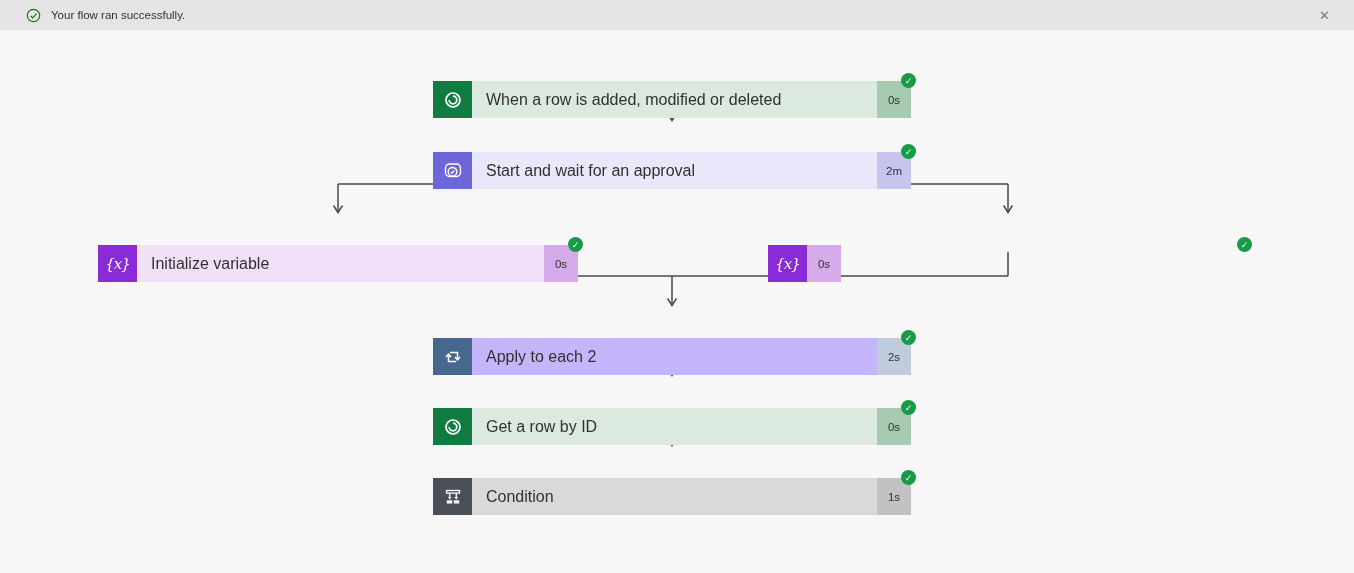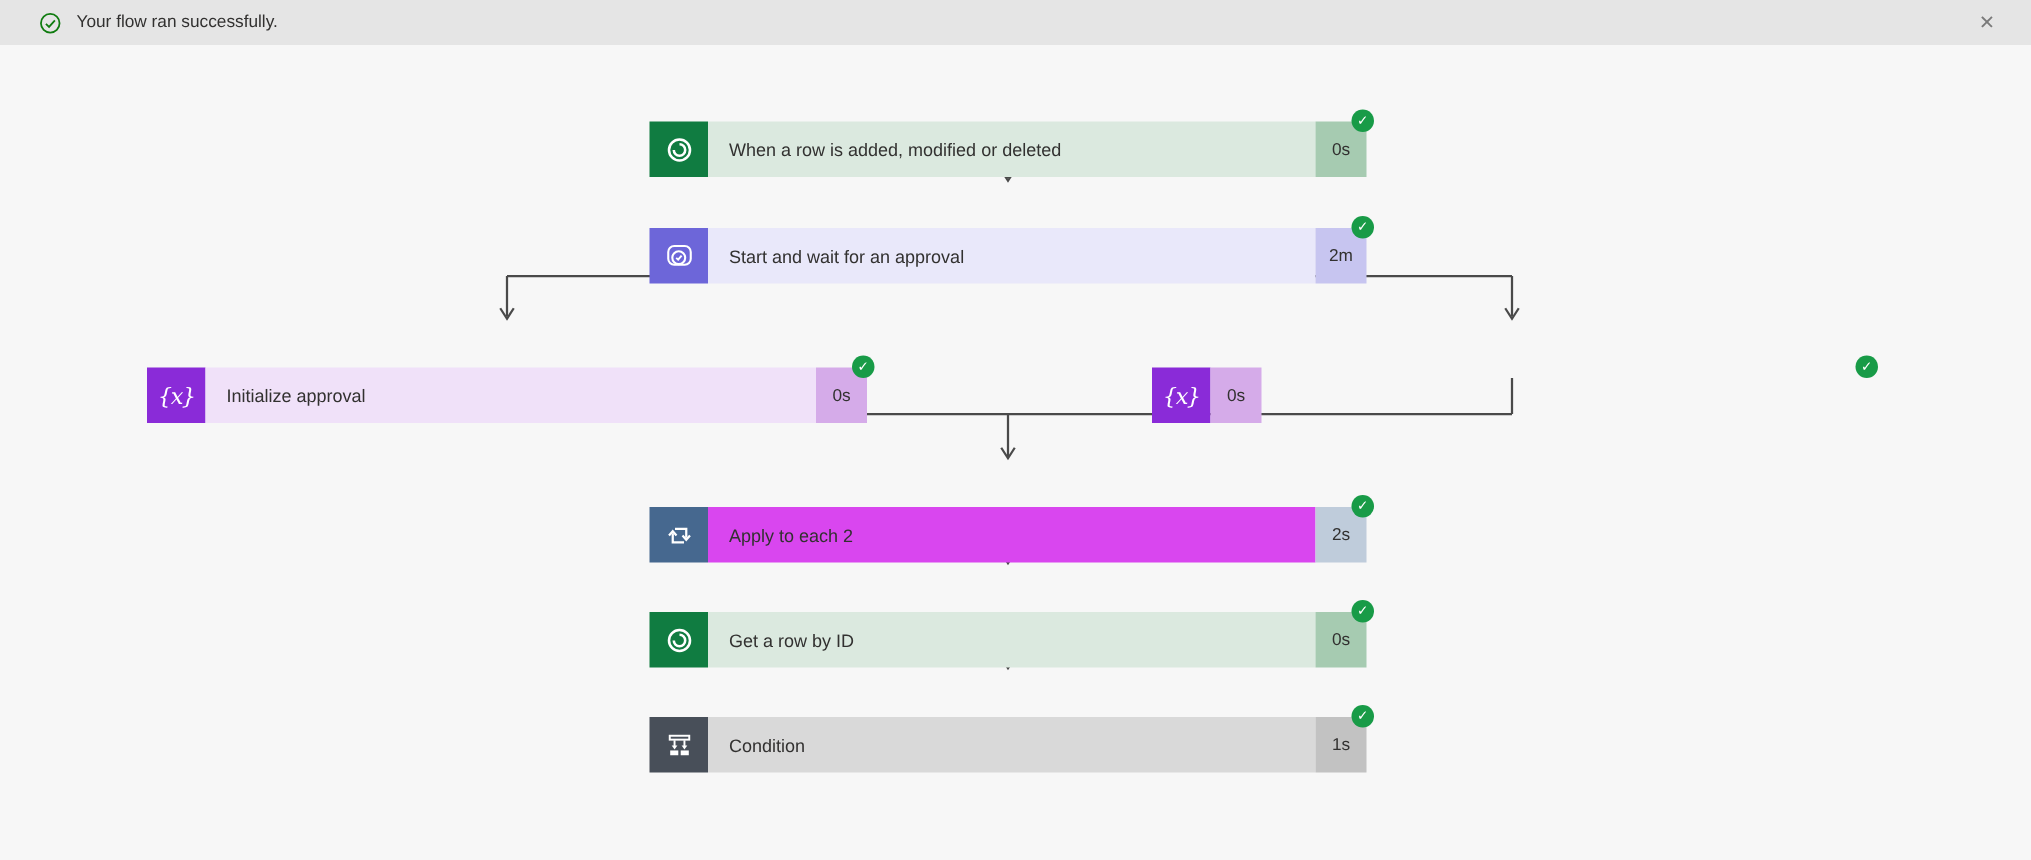--- a/index.html
+++ b/index.html
@@ -32,21 +32,21 @@
   
   .node{
     position:absolute;height:37px;display:flex;align-items:stretch;
     cursor:pointer;
   }
   .node-icon{
     flex:0 0 39px;display:flex;align-items:center;justify-content:center;
   }
   .node-body{
     flex:1;display:flex;align-items:center;
-    padding-left:14px;font-size:12px;color:#323130;white-space:nowrap;overflow:hidden;
+    padding-left:14px;font-size:16px;color:#323130;white-space:nowrap;overflow:hidden;
   }
   .node-badge{
     flex:0 0 34px;display:flex;align-items:center;justify-content:center;
     font-size:11.5px;color:#323130;
   }
   .check-badge{
     position:absolute;top:-8px;right:-5px;
     width:15px;height:15px;border-radius:50%;
     color:#fff;font-size:9px;font-weight:bold;
     display:flex;align-items:center;justify-content:center;
@@ -125,21 +125,21 @@
     </div>
     <div class="node-body" style="background-color: rgb(233, 232, 250);">Start and wait for an approval</div>
     <div class="node-badge" style="background-color: rgb(199, 197, 240);">2m</div>
     <div class="check-badge" style="background-color: rgb(24, 155, 71);">✓</div>
   </div>
 
   <div class="node" id="node-init-var">
     <div class="node-icon" style="background-color: rgb(138, 43, 216);">
       <span class="var-glyph">{x}</span>
     </div>
-    <div class="node-body" style="background-color: rgb(240, 225, 249);">Initialize approval</div>
+    <div class="node-body" style="background-color: rgb(240, 225, 249);">Initialize variable</div>
     <div class="node-badge" style="background-color: rgb(213, 171, 233);">0s</div>
     <div class="check-badge" style="background-color: rgb(24, 155, 71);">✓</div>
   </div>
 
   <div class="node" id="node-init-var-2">
     <div class="node-icon" style="background-color: rgb(138, 43, 216);">
       <span class="var-glyph">{x}</span>
     </div>
     <div class="node-badge" style="background-color: rgb(213, 171, 233);">0s</div>
     <div class="check-badge" style="background-color: rgb(24, 155, 71);">✓</div>
@@ -149,21 +149,21 @@
     <div class="node-icon" style="background-color: rgb(70, 104, 143);">
       <svg width="24" height="24" viewBox="0 0 24 24">
         <g stroke="#fff" stroke-width="1.5" fill="none">
           <path d="M9,7.5 H16.5 V13.5"></path>
           <path d="M14,12 L16.5,14.8 L19,12"></path>
           <path d="M15,16.5 H7.5 V10.5"></path>
           <path d="M5,12 L7.5,9.2 L10,12"></path>
         </g>
       </svg>
     </div>
-    <div class="node-body" style="background-color: #d946ef;">Apply to each 2</div>
+    <div class="node-body" style="background-color: #c4b5fd;">Apply to each 2</div>
     <div class="node-badge" style="background-color: rgb(191, 204, 219);">2s</div>
     <div class="check-badge" style="background-color: rgb(24, 155, 71);">✓</div>
   </div>
 
   <div class="node" id="node-get-row">
     <div class="node-icon" style="background-color: rgb(16, 124, 65);">
       <svg width="22" height="22" viewBox="0 0 22 22">
         <circle cx="11" cy="11" r="7" fill="none" stroke="#fff" stroke-width="1.7"></circle>
         <path d="M11 7.2 a3.8 3.8 0 1 1 -3.8 3.8" fill="none" stroke="#fff" stroke-width="1.7"></path>
       </svg>

